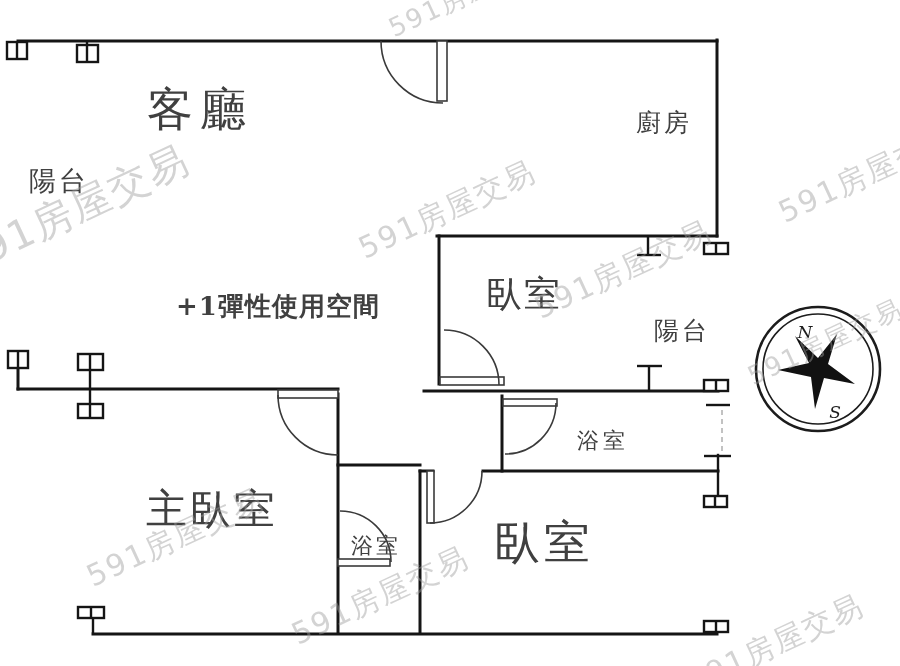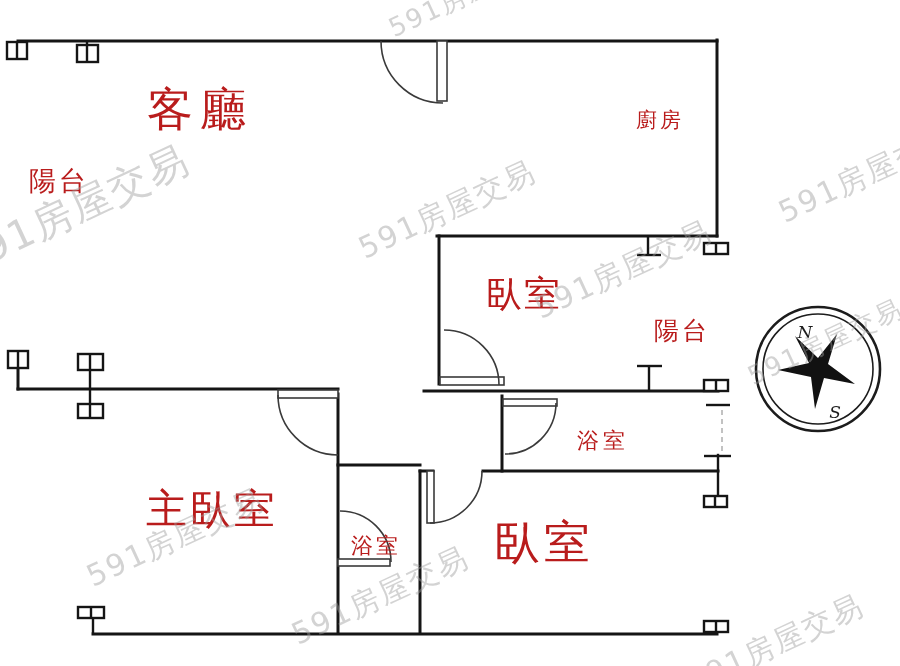--- a/index.html
+++ b/index.html
@@ -1,25 +1,25 @@
 <!DOCTYPE html>
 <html><head>
 <meta charset="utf-8">
 <style>
   html,body{margin:0;padding:0;background:#ffffff;}
   #stage{
     position:relative;width:900px;height:666px;background:#ffffff;overflow:hidden;
     font-family:"DejaVu Sans","Liberation Sans",sans-serif;color:#1c1c1c;
   }
   #plan-svg{position:absolute;left:0;top:0;}
-  .room-label{position:absolute;white-space:nowrap;color:#b91c1c;line-height:1;}
+  .room-label{position:absolute;white-space:nowrap;color:#404040;line-height:1;}
   .lbl-living   {left:147px;top:86px;  font-size:46px;letter-spacing:7px;}
   .lbl-balcony-l{left:29px; top:167px; font-size:27px;letter-spacing:3px;}
   .lbl-dining   {left:458px;top:169px; font-size:37px;letter-spacing:2px;}
-  .lbl-kitchen  {left:636px;top:110px; font-size:21px;letter-spacing:3px;}
+  .lbl-kitchen  {left:636px;top:110px; font-size:25px;letter-spacing:3px;}
   .lbl-bed-plus {left:486px;top:276px; font-size:36px;letter-spacing:2px;}
   .lbl-flex     {left:176px;top:293px; font-size:26px;font-weight:bold;
                  font-family:"DejaVu Serif","Liberation Serif",serif;letter-spacing:1px;}
   .lbl-balcony-r{left:654px;top:318px; font-size:25px;letter-spacing:3px;}
   .lbl-bath-up  {left:577px;top:430px; font-size:22px;letter-spacing:4px;}
   .lbl-master   {left:146px;top:489px; font-size:41px;letter-spacing:3px;}
   .lbl-bath-low {left:351px;top:535px; font-size:22px;letter-spacing:3px;}
   .lbl-bed2     {left:494px;top:519px; font-size:46px;letter-spacing:4px;}
   .watermark{
     position:absolute;color:rgba(158,158,158,0.45);font-size:33px;letter-spacing:2px;
@@ -151,20 +151,21 @@
       <path d="M837 334 L828 364 L855 384 L824 378 L815 409 L811 377 L778 370 L809 363 L795 336 L818 358 Z" fill="#111111" stroke="none"></path>
       <text x="805" y="338" text-anchor="middle" font-size="17" fill="#1c1c1c" font-family="DejaVu Serif, Liberation Serif, serif" font-style="italic">N</text>
       <text x="835" y="418" text-anchor="middle" font-size="17" fill="#1c1c1c" font-family="DejaVu Serif, Liberation Serif, serif" font-style="italic">S</text>
     </g>
   </svg>
 
   <div class="room-label lbl-living">客廳</div>
   <div class="room-label lbl-balcony-l">陽台</div>
   <div class="room-label lbl-kitchen">廚房</div>
   <div class="room-label lbl-bed-plus">臥室</div>
+  <div class="room-label lbl-flex">+1彈性使用空間</div>
   <div class="room-label lbl-balcony-r">陽台</div>
   <div class="room-label lbl-bath-up">浴室</div>
   <div class="room-label lbl-master">主臥室</div>
   <div class="room-label lbl-bath-low">浴室</div>
   <div class="room-label lbl-bed2">臥室</div>
 
   <div class="watermark wm1">591房屋交易</div>
   <div class="watermark wm2">591房屋交易</div>
   <div class="watermark wm3">591房屋交易</div>
   <div class="watermark wm4">591房屋交易</div>

